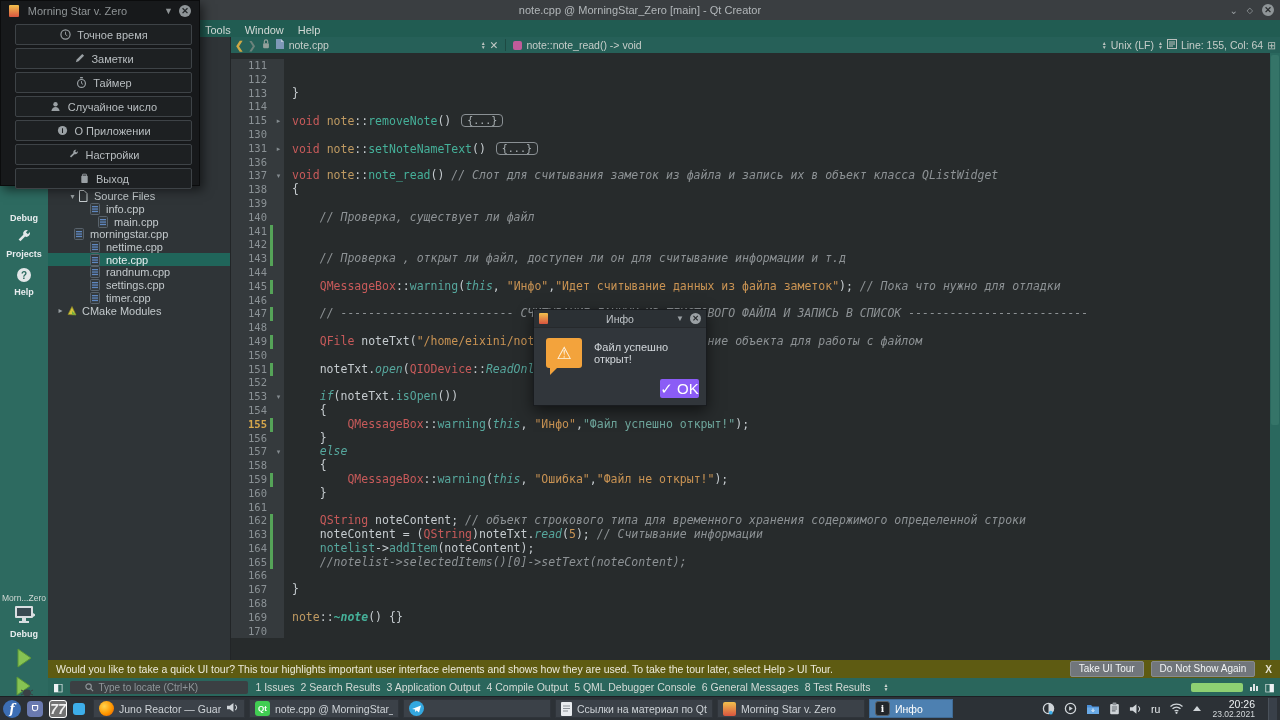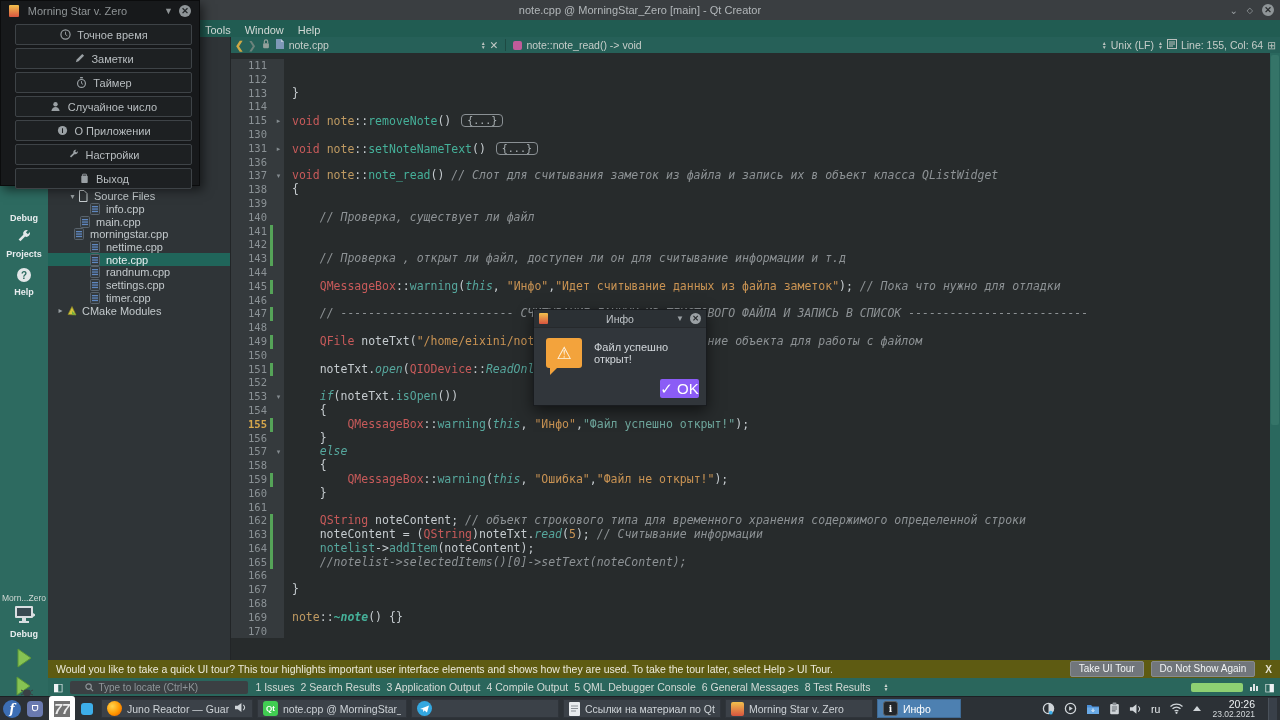--- a/index.html
+++ b/index.html
@@ -199,21 +199,21 @@
         <span class="tree-ico">
           <svg width="10" height="12" viewBox="0 0 10 12">
             <rect x="0.5" y="0.5" width="9" height="11" rx="1" fill="#343a3e" stroke="#59636c"></rect>
             <rect x="2" y="3" width="6" height="1.3" fill="#5f87c0"></rect>
             <rect x="2" y="5.4" width="6" height="1.3" fill="#5f87c0"></rect>
             <rect x="2" y="7.8" width="6" height="1.3" fill="#5f87c0"></rect>
           </svg>
         </span>
         <span>info.cpp</span>
       </div>
-      <div class="tree-row" style="padding-left: 22px; text-align: center;">
+      <div class="tree-row" style="padding-left: 40px; text-align: center;">
         <span class="tree-exp"></span>
         <span class="tree-ico">
           <svg width="10" height="12" viewBox="0 0 10 12">
             <rect x="0.5" y="0.5" width="9" height="11" rx="1" fill="#343a3e" stroke="#59636c"></rect>
             <rect x="2" y="3" width="6" height="1.3" fill="#5f87c0"></rect>
             <rect x="2" y="5.4" width="6" height="1.3" fill="#5f87c0"></rect>
             <rect x="2" y="7.8" width="6" height="1.3" fill="#5f87c0"></rect>
           </svg>
         </span>
         <span>main.cpp</span>
@@ -725,21 +725,21 @@
 
 <div class="taskbar">
   <span id="launchers" style="display:flex;align-items:center;gap:6px;margin-right:4px">
       <span class="launcher">
         <span class="badge-sq" style="width:18px;height:18px;border-radius:50%;background:#3c6eb4;color:#fff;font-size:12px;font-family:'DejaVu Serif',serif;font-style:italic">f</span>
       </span>
       <span class="launcher">
         <span class="badge-sq" style="width:16px;height:16px;background:#6a7ab0;color:#fff;font-size:8px;border-radius:4px">ᗜ</span>
       </span>
       <span class="launcher">
-        <span class="badge-sq" style="width:16px;height:16px;background:#737373;border:5px solid #ffffff;color:#eee;font-size:14px;font-style:italic">77</span>
+        <span class="badge-sq" style="width:16px;height:16px;background:#737373;border:1px solid #ffffff;color:#eee;font-size:14px;font-style:italic">77</span>
       </span>
       <span class="launcher">
         <span class="badge-sq" style="width:12px;height:12px;background:#3daee9"></span>
       </span>
     </span>
   <span id="tasks" style="display:flex;align-items:center;gap:4px">
       <span class="task" style="width: 152px;">
         <span>
           <span style="display:block;width:15px;height:15px;border-radius:50%;background:radial-gradient(circle at 35% 35%,#ffd54f,#ff9800 55%,#e65100)"></span>
         </span>

